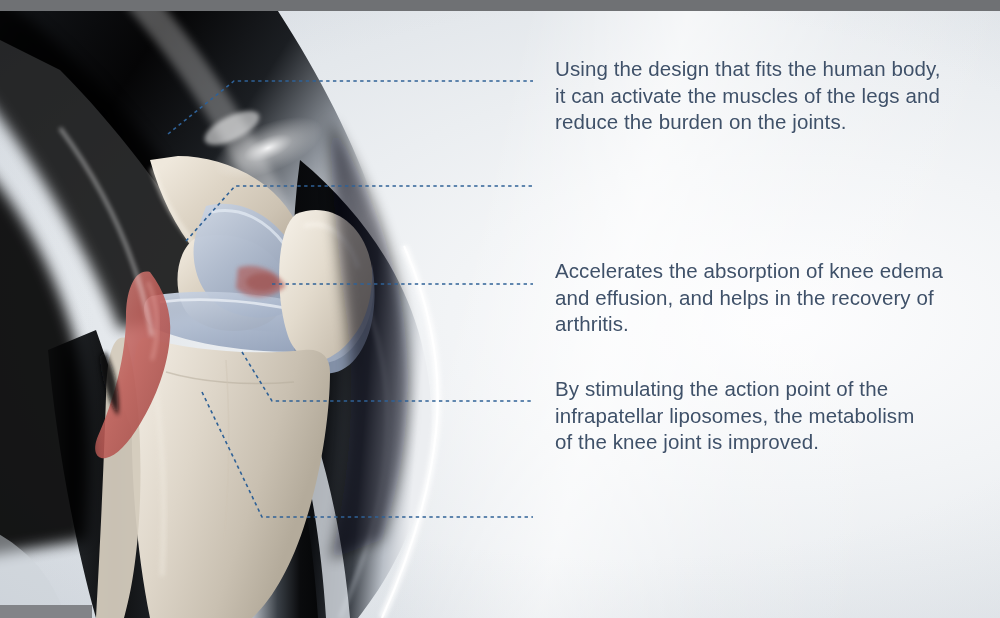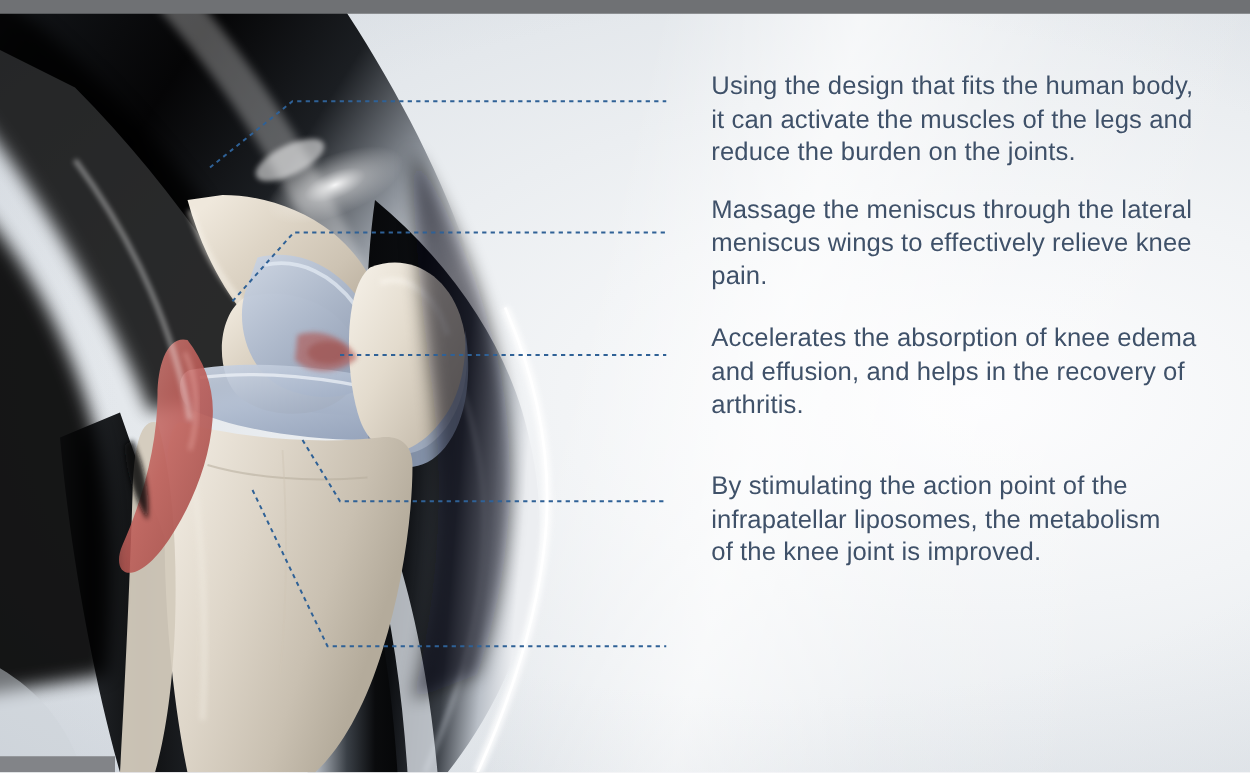--- a/index.html
+++ b/index.html
@@ -43,21 +43,21 @@
 
   
   #leaders{position:absolute;left:0;top:0;width:1000px;height:618px;pointer-events:none;}
   .leader{fill:none;stroke:#2f6196;stroke-width:1.6;stroke-dasharray:3.4 3.4;stroke-linecap:butt;}
 
   
   #callouts{
     position:absolute;left:553px;top:0;width:440px;height:618px;
   }
   .callout{
-    position:absolute;left:16px;width:432px;
+    position:absolute;left:2px;width:432px;
     color:#3f5169;
     font-size:20.5px;
     line-height:26.5px;
     letter-spacing:.1px;
     white-space:pre-line;
     text-shadow:0 1px 1px rgba(255,255,255,.55);
   }
   .c1{top:56px;}
   .c2{top:155px;}
   .c3{top:258px;}
@@ -280,23 +280,20 @@
     <path class="leader" d="M 186 241 L 235 186 L 533 186"></path>
     <path class="leader" d="M 272 284 L 533 284"></path>
     <path class="leader" d="M 242 352 L 272 401 L 533 401"></path>
     <path class="leader" d="M 202 392 L 262 517 L 533 517"></path>
   </svg>
 
   <div id="callouts">
     <div class="callout c1">Using the design that fits the human body,
 it can activate the muscles of the legs and
 reduce the burden on the joints.</div>
-    <div class="callout c2">Massage the meniscus through the lateral
-meniscus wings to effectively relieve knee
-pain.</div>
     <div class="callout c3">Accelerates the absorption of knee edema
 and effusion, and helps in the recovery of
 arthritis.</div>
     <div class="callout c4">By stimulating the action point of the
 infrapatellar liposomes, the metabolism
 of the knee joint is improved.</div>
   </div>
 
   <div class="top-bar"></div>
   <div class="bot-bar"></div>

